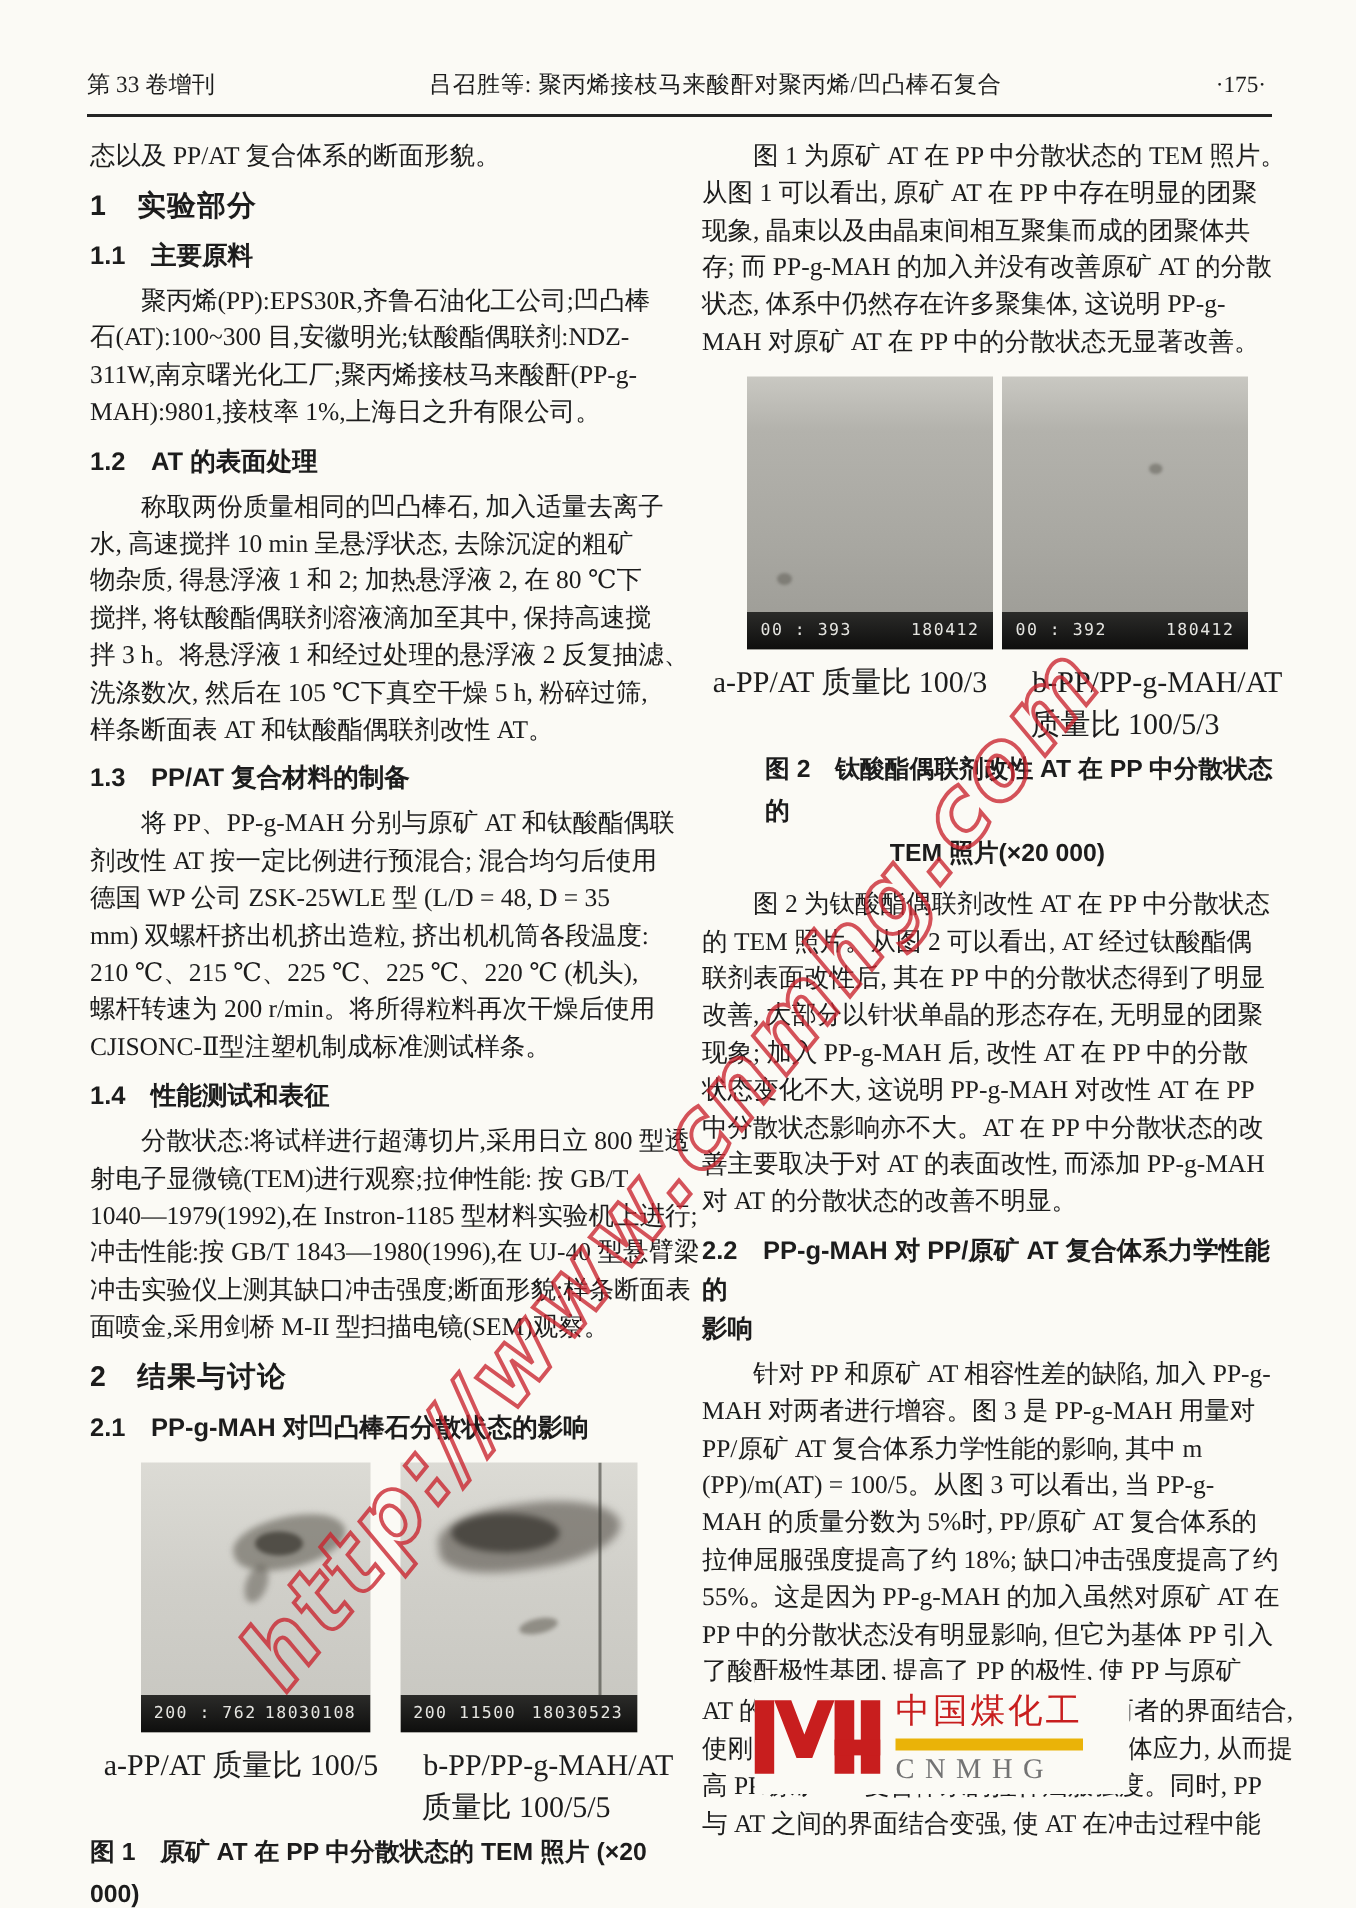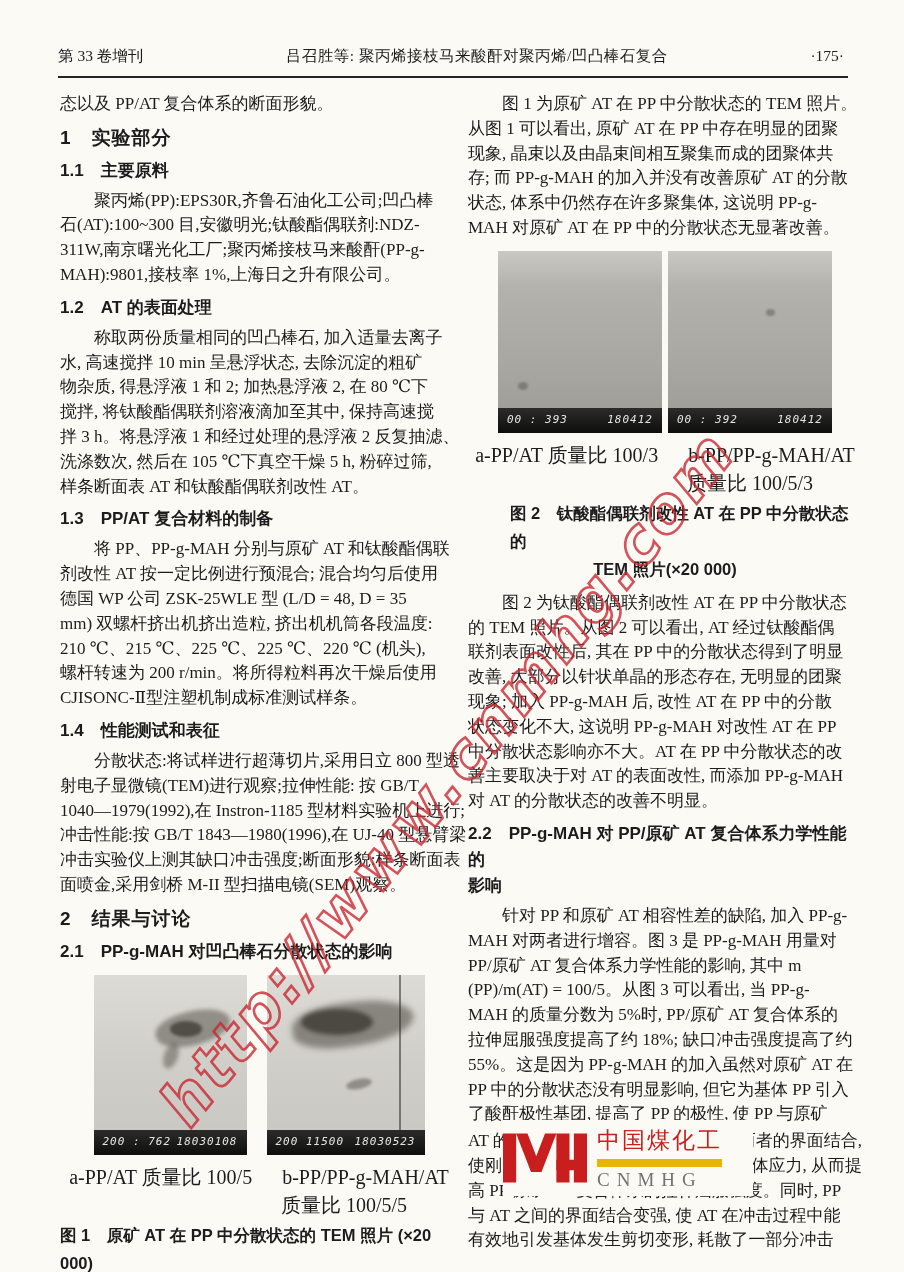--- a/index.html
+++ b/index.html
@@ -23,21 +23,21 @@
   .p{margin:0 0 2px 0;}
   .p .line{white-space:nowrap;}
   .p.ind .line:first-child{text-indent:2em;}
   .h1{font-family:"Liberation Sans","DejaVu Sans",sans-serif; font-weight:bold;
       font-size:19px; margin:9px 0 6px 0; letter-spacing:1px;}
   .h2{font-family:"Liberation Sans","DejaVu Sans",sans-serif; font-weight:bold;
       font-size:17px; margin:7px 0 5px 0; line-height:26px;}
   .gapline{display:flex; justify-content:space-between; line-height:24.8px;}
   
   .figure{margin-top:10px;}
-  .fig-row{display:flex; justify-content:center; gap:20px;font-style:italic;}
+  .fig-row{display:flex; justify-content:center; gap:20px;}
   .tem{position:relative; overflow:hidden;}
   .tem.f1{height:180px; background:linear-gradient(180deg,#dcdbd5 0%,#d0cfc9 45%,#c7c6c0 100%);}
   .tem.f2{height:182px; background:linear-gradient(180deg,#c9c8c2 0%,#b3b2ac 20%,#a8a7a1 62%,#9b9a94 100%);}
   .t1a{width:153px;} .t1b{width:158px;} .t2a,.t2b{width:164px;}
   .fig2 .fig-row{gap:6px;}
   .blob{position:absolute; display:block;}
   .t1a .b1{left:40%; top:20%; width:76px; height:34px; background:rgba(76,72,62,.5);
            border-radius:45% 62% 50% 58%; transform:rotate(-16deg); filter:blur(2px);}
   .t1a .b2{left:50%; top:26%; width:32px; height:16px; background:rgba(54,51,44,.7);
            border-radius:50%; filter:blur(1.5px);}
@@ -245,21 +245,20 @@
       <span>AT 的</span>
       <span>了两者的界面结合,</span>
     </div>
     <div class="gapline">
       <span>使刚</span>
       <span>的基体应力, 从而提</span>
     </div>
     <div class="p noind">
         <div class="line">高 PP/原矿 AT 复合体系的拉伸屈服强度。同时, PP</div>
         <div class="line">与 AT 之间的界面结合变强, 使 AT 在冲击过程中能</div>
-        <div class="line">有效地引发基体发生剪切变形, 耗散了一部分冲击</div>
       </div>
   </section>
 
   <div class="logo">
     <svg class="logo-mark-svg" viewBox="0 0 96 60" width="84" height="56" aria-hidden="true">
       <g fill="#c81e1e">
         <rect x="0" y="2" width="15" height="56"></rect>
         <polygon points="15,2 28,2 38,28 48,2 61,2 44,46 32,46"></polygon>
         <rect x="61" y="2" width="15" height="56"></rect>
         <rect x="81" y="2" width="15" height="56"></rect>

